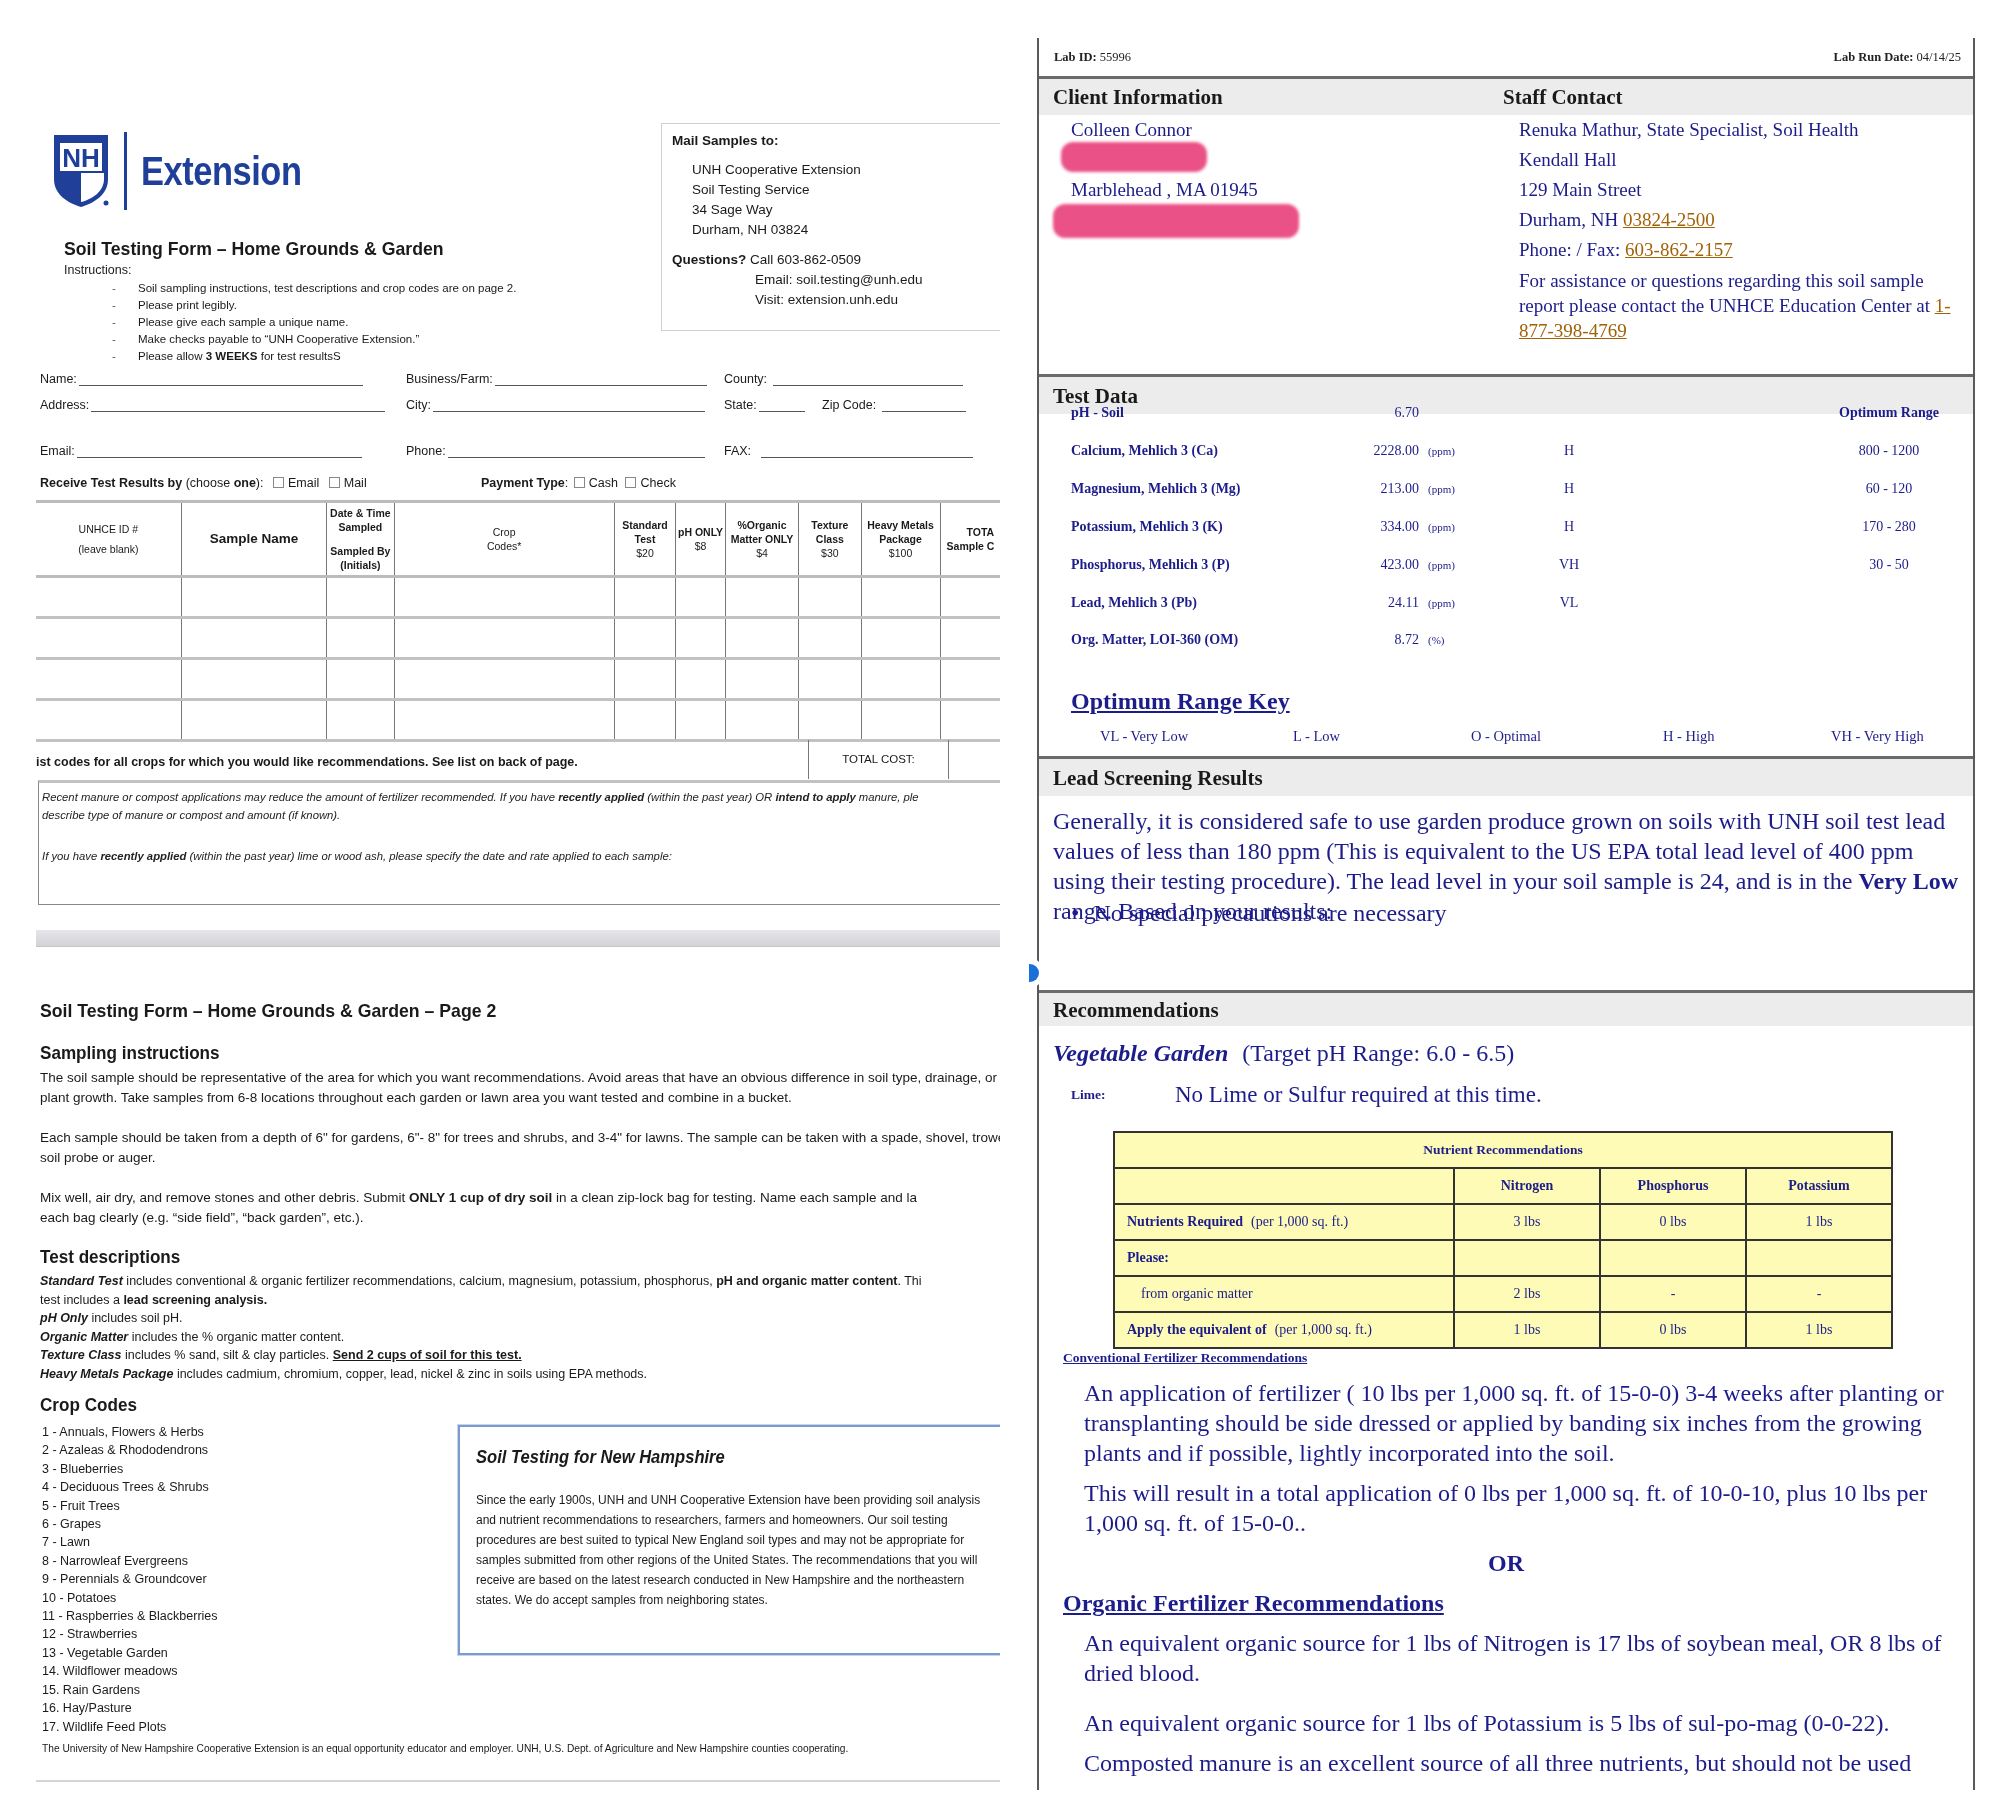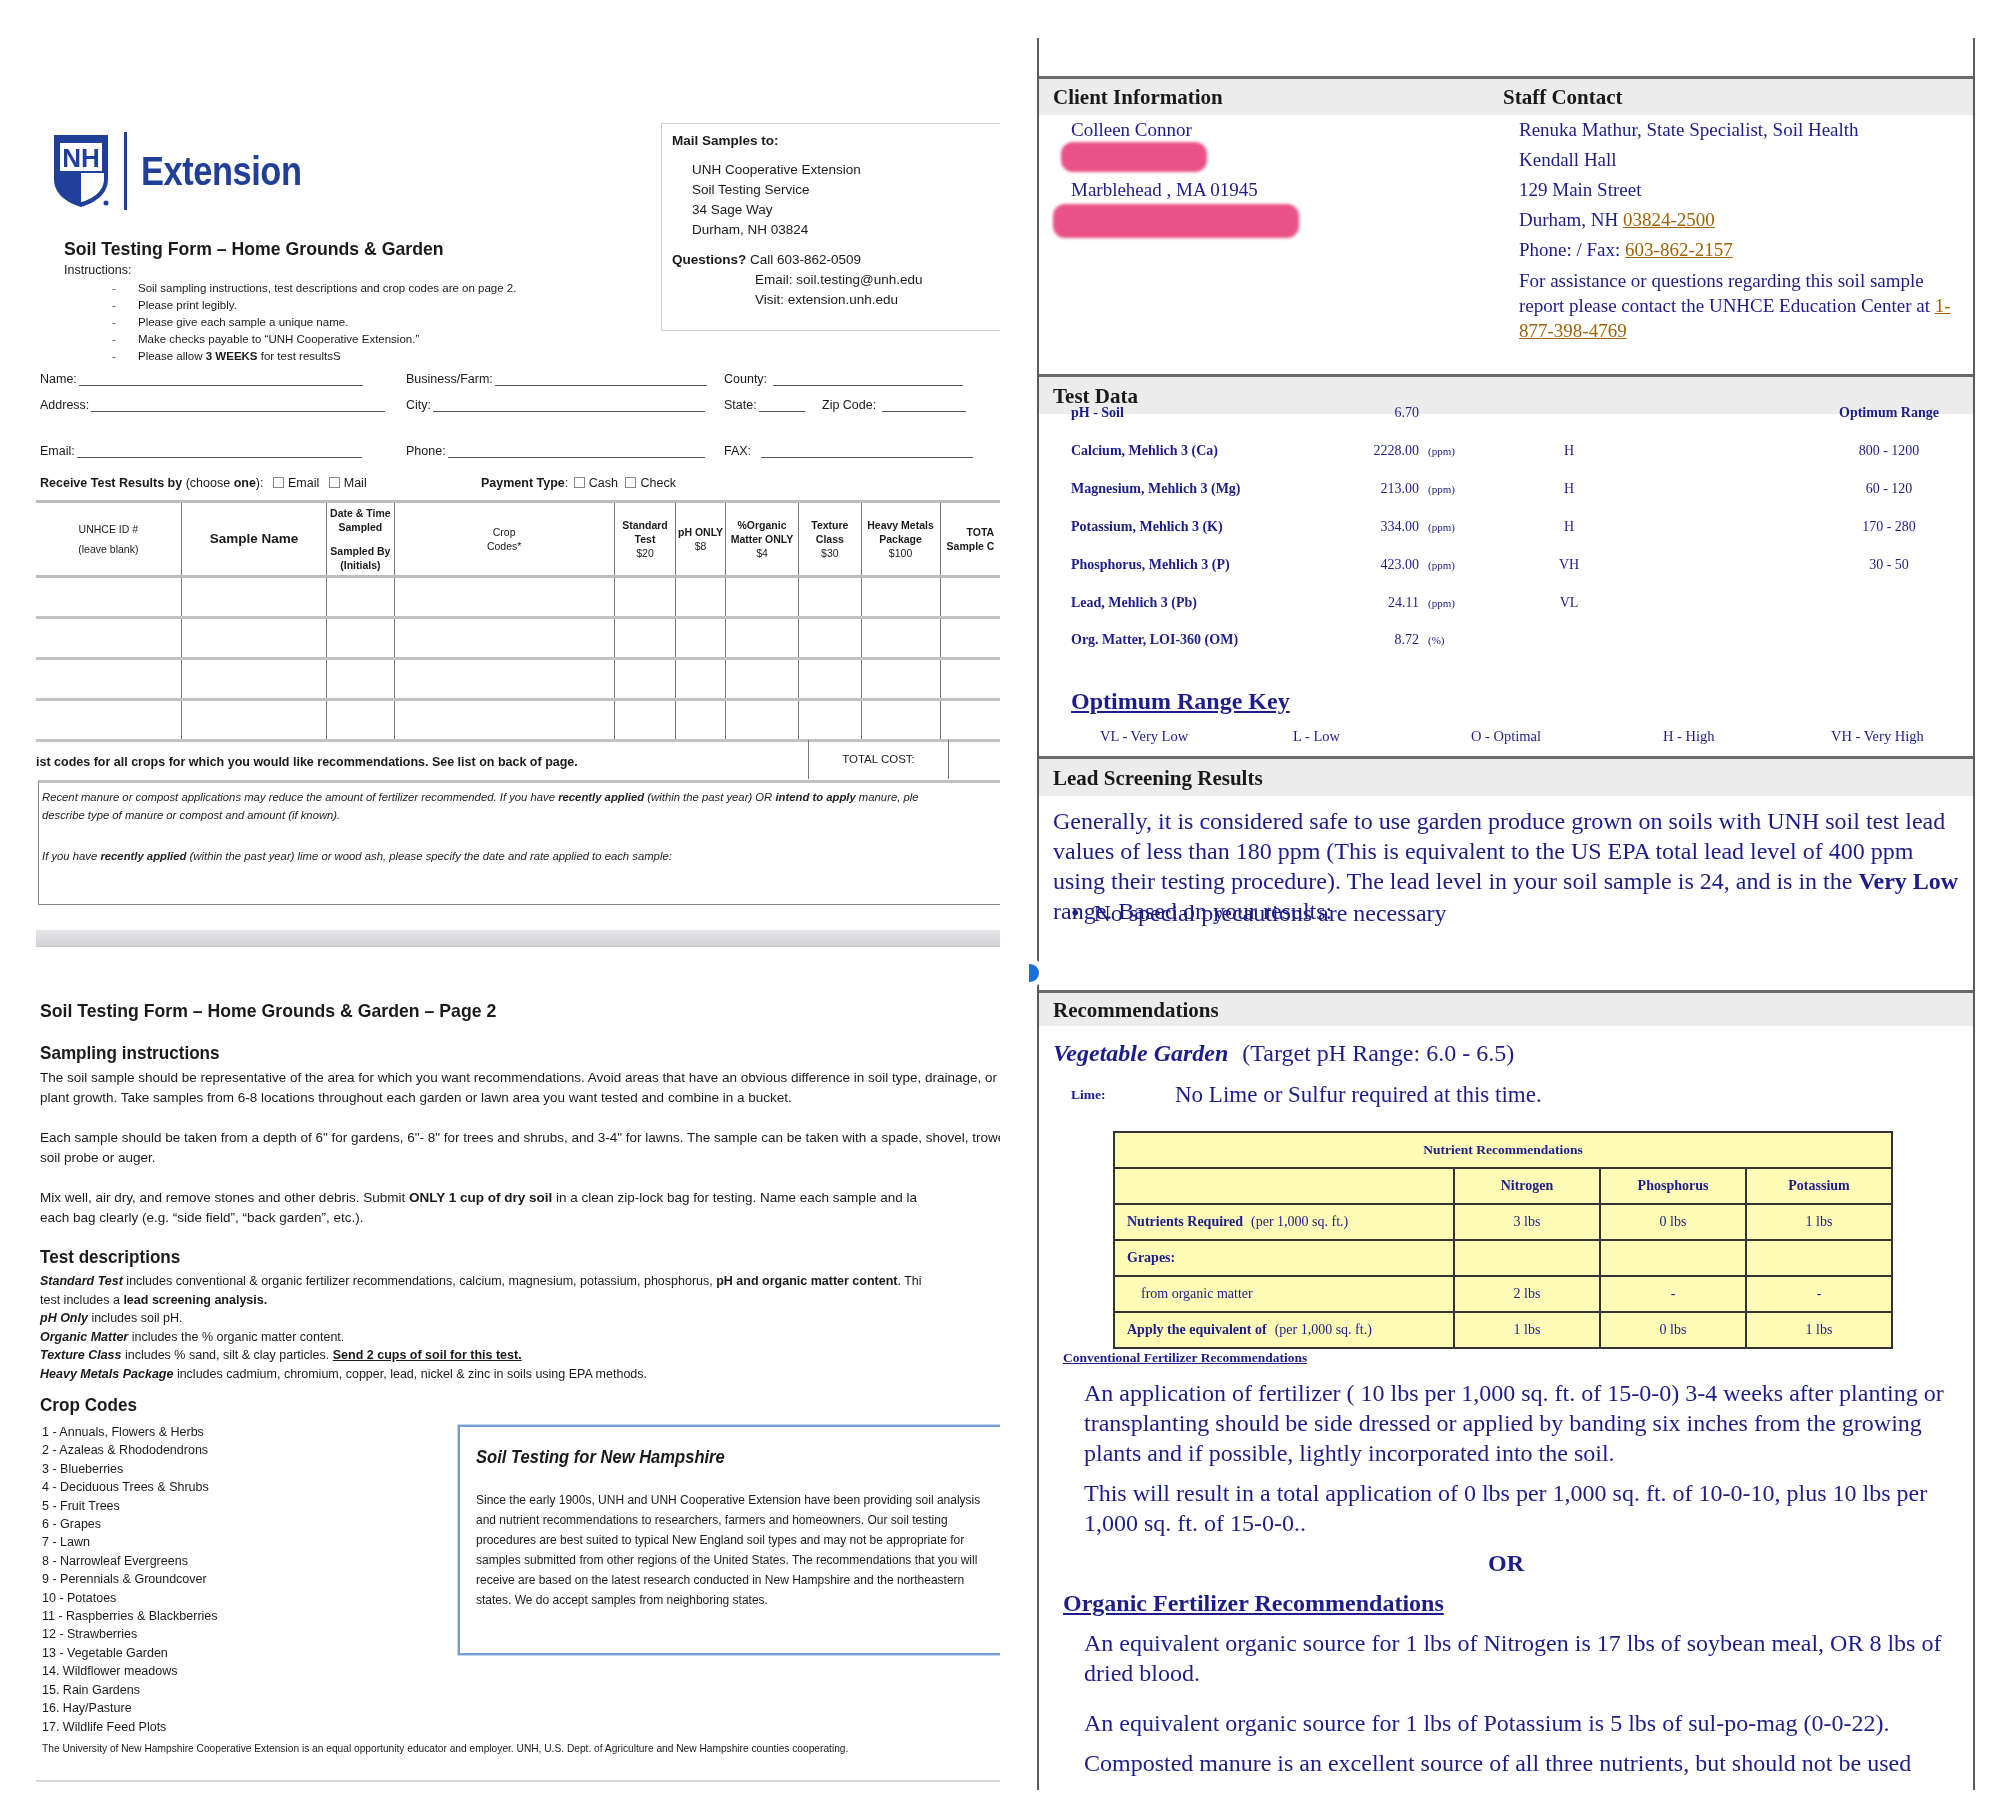--- a/index.html
+++ b/index.html
@@ -339,20 +339,24 @@
 
   <div class="footer-eo">The University of New Hampshire Cooperative Extension is an equal opportunity educator and employer. UNH, U.S. Dept. of Agriculture and New Hampshire counties cooperating.</div>
   <div class="bottom-rule"></div>
 </div>
 
 <div id="divider"></div>
 <div id="divider-handle"></div>
 
 <div id="right">
 
+  <div class="topline">
+    <div class="l"><b>Lab ID:</b> <span>55996</span></div>
+    <div class="r"><b>Lab Run Date:</b> <span>04/14/25</span></div>
+  </div>
 
   <div class="sec-head" style="top:38px;height:39px;line-height:37px;">
     <span>Client Information</span>
     <span style="position:absolute;left:464px">Staff Contact</span>
   </div>
 
   <div class="ci-col" style="left:32px;top:77px;">
     <div>Colleen Connor</div>
     <div style="height:30px"></div>
     <div>Marblehead , MA 01945</div>
@@ -452,21 +456,21 @@
     </tr>
     </tbody>
       <tbody id="nutr-body">
         <tr>
           <td class="lbl"><span>Nutrients Required</span><span class="sub">(per 1,000 sq. ft.)</span></td>
           <td class="num">3 lbs</td>
           <td class="num">0 lbs</td>
           <td class="num">1 lbs</td>
         </tr>
         <tr>
-          <td class="lbl"><span>Grapes:</span></td>
+          <td class="lbl"><span>Please:</span></td>
           <td class="num"></td>
           <td class="num"></td>
           <td class="num"></td>
         </tr>
         <tr>
           <td class="ind"><span>from organic matter</span></td>
           <td class="num">2 lbs</td>
           <td class="num">-</td>
           <td class="num">-</td>
         </tr>

